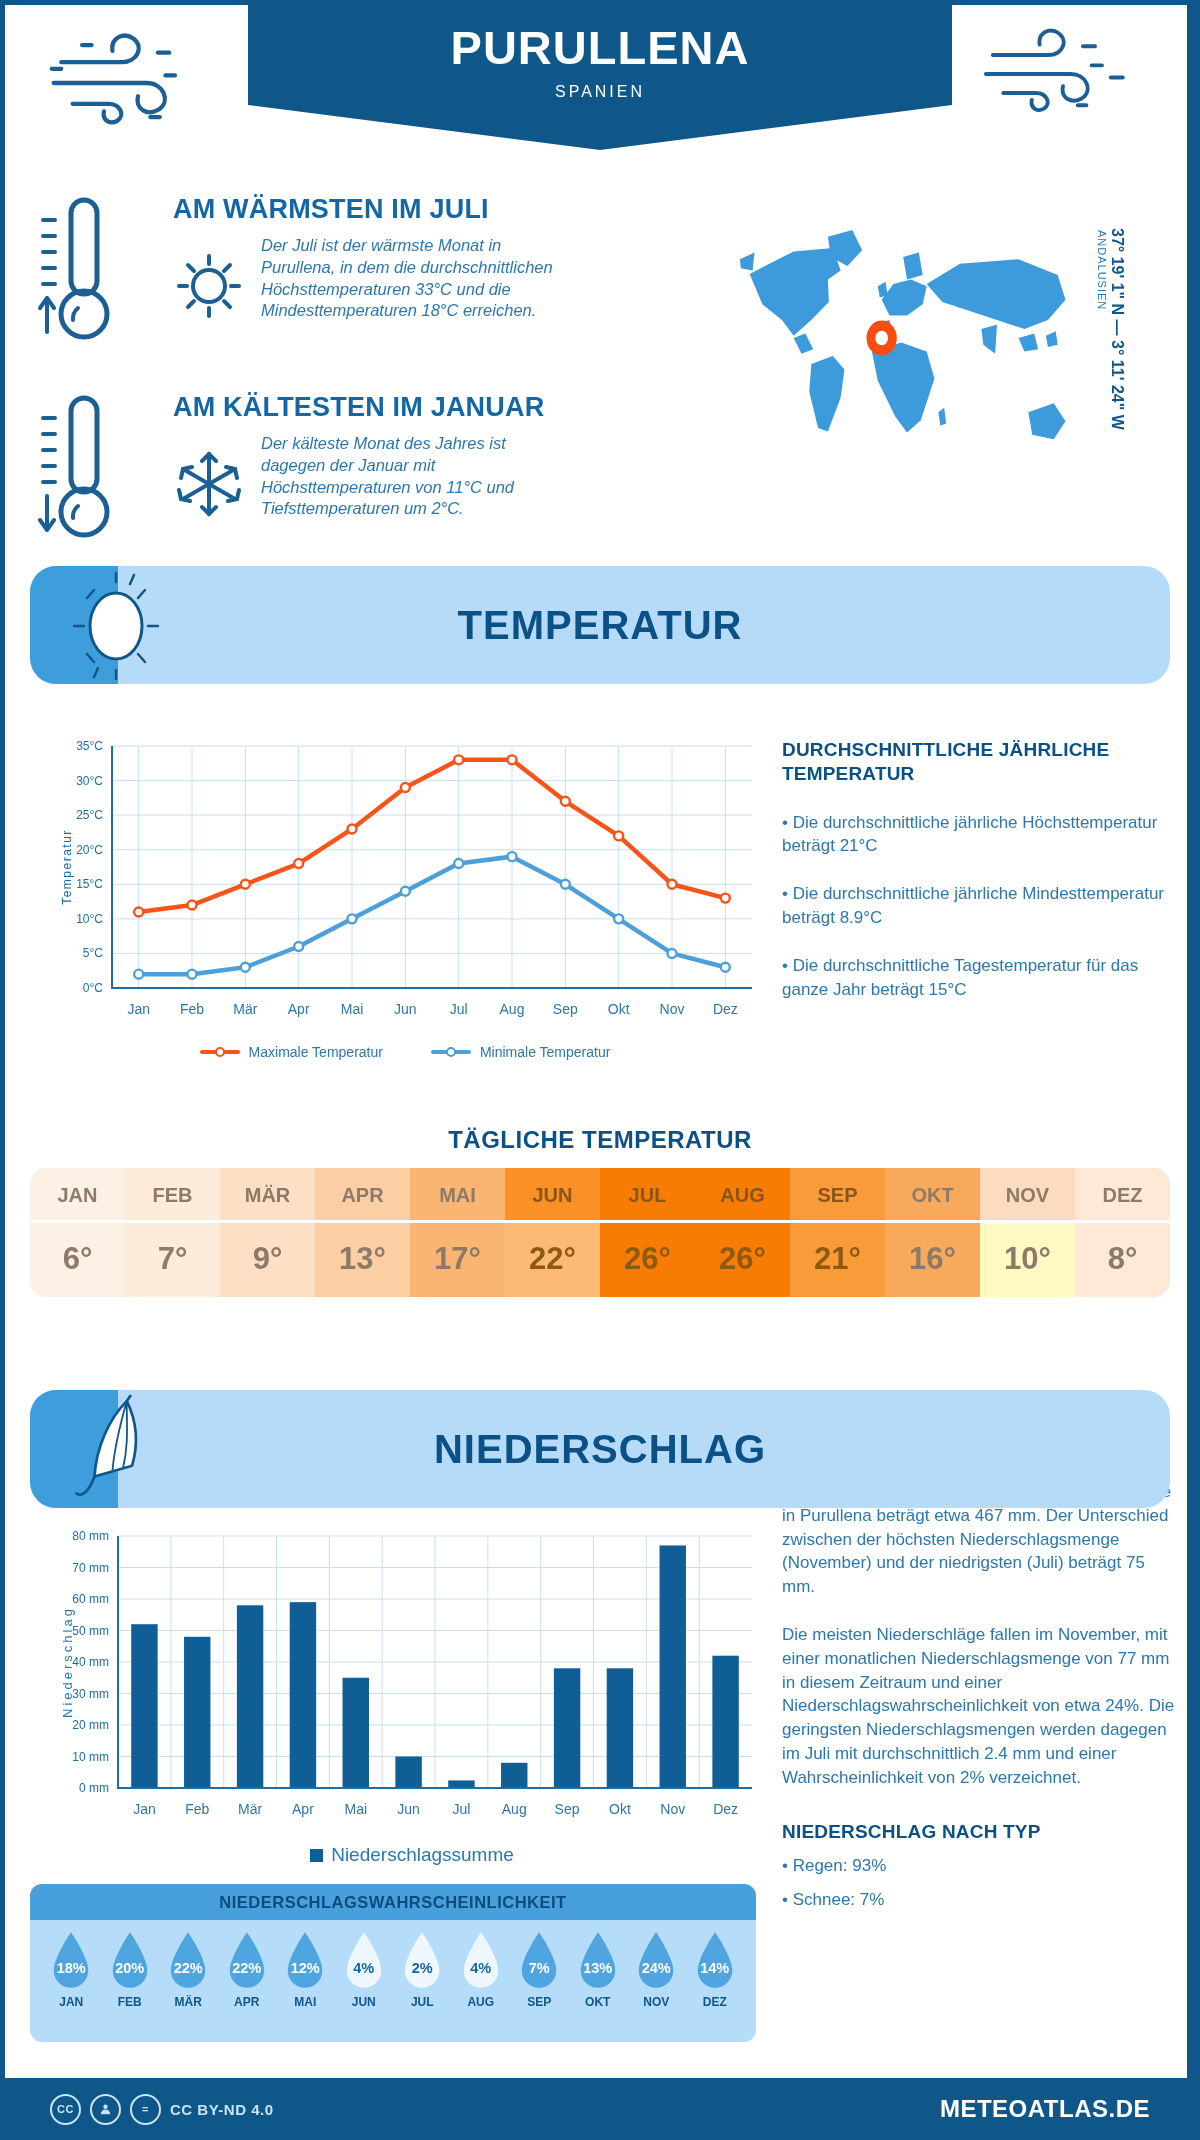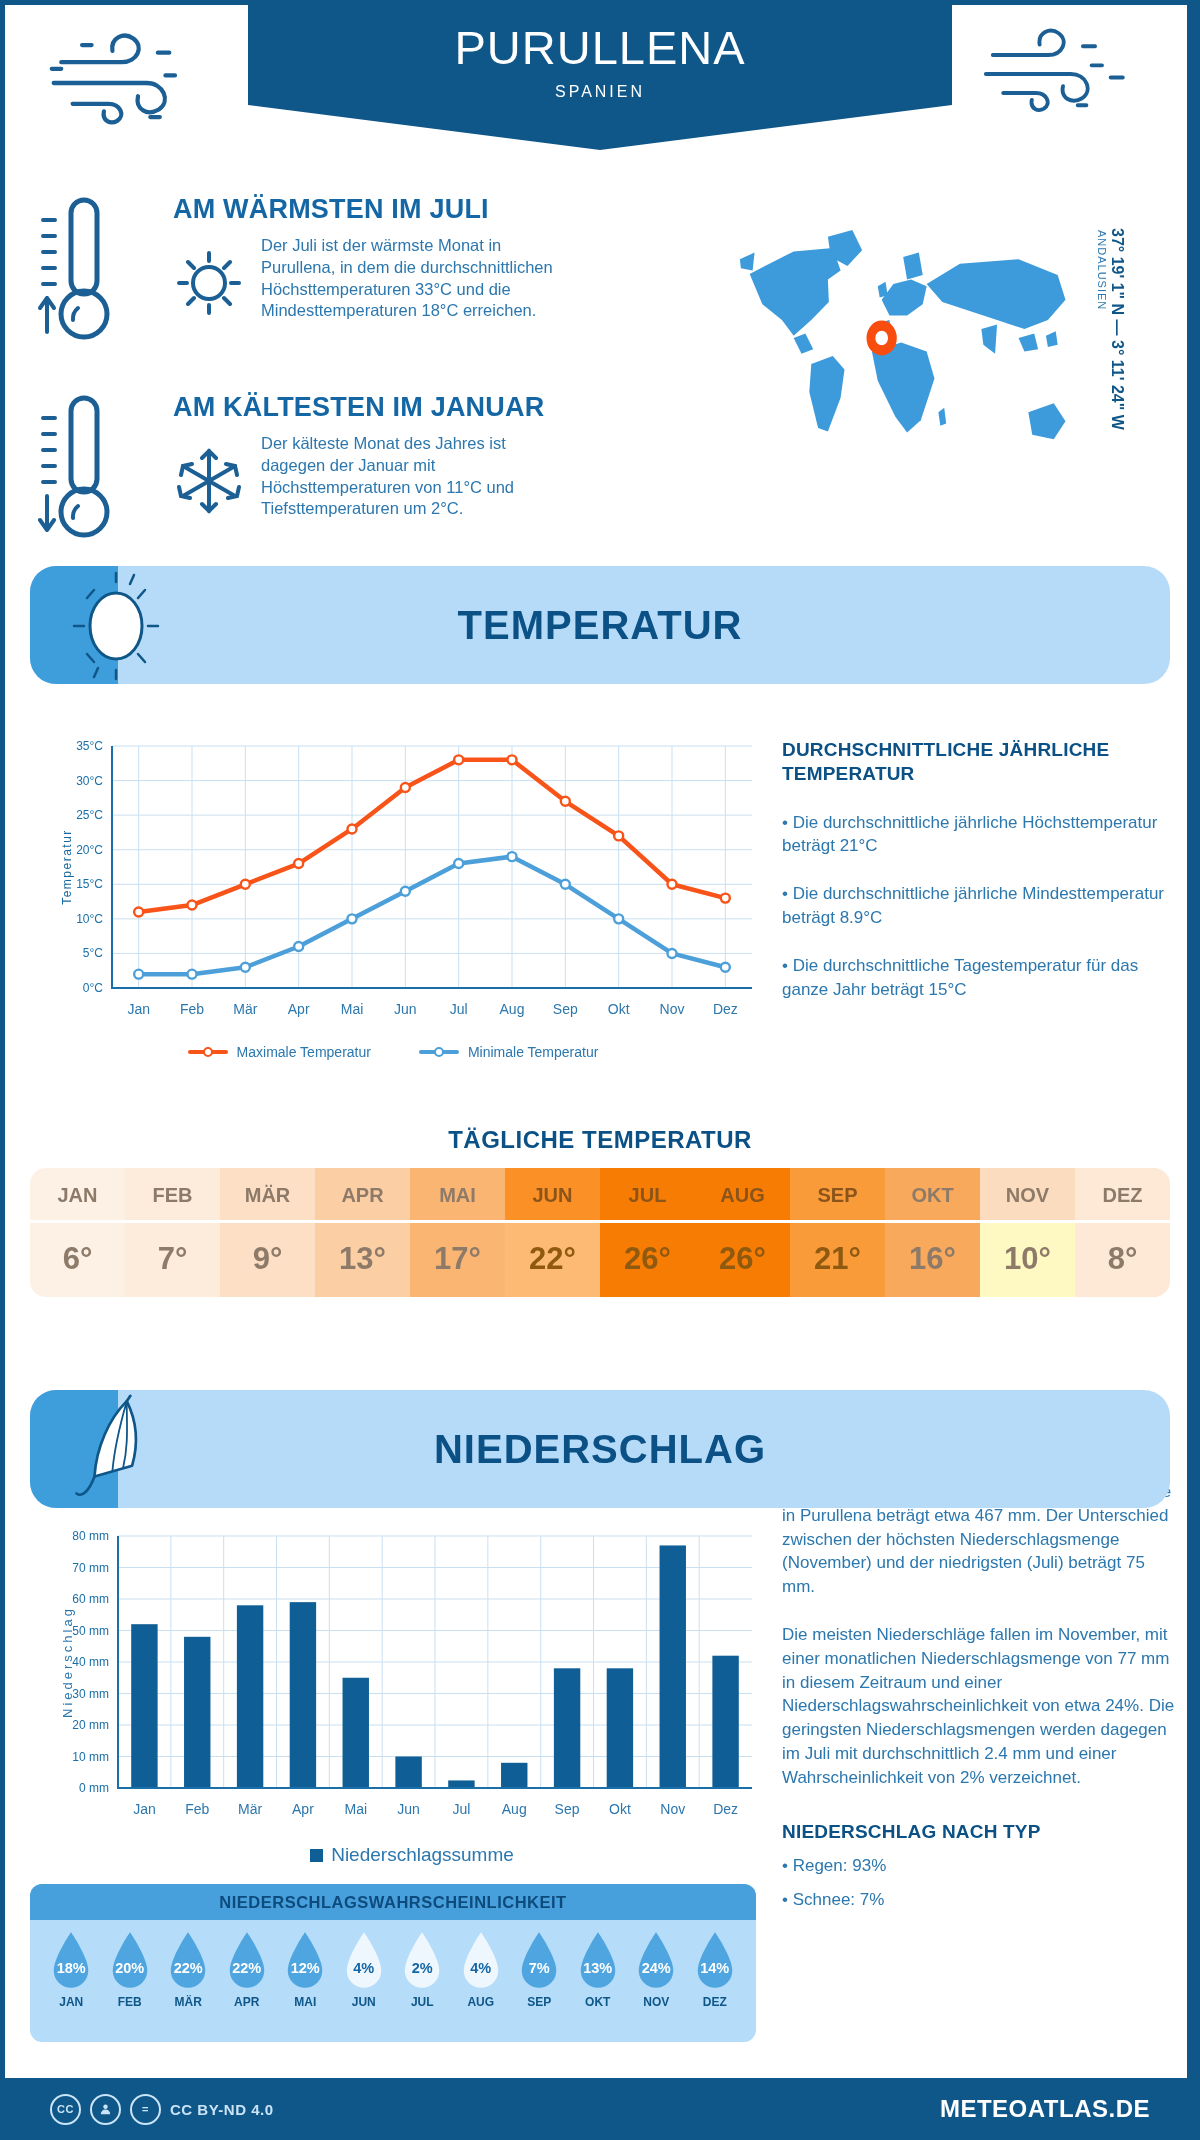--- a/index.html
+++ b/index.html
@@ -7,34 +7,34 @@
         font-family:"Liberation Sans",sans-serif;}
   
   .edge{position:absolute;background:#0F5689;z-index:40;}
   .edge-top{top:0;left:0;right:0;height:5px;}
   .edge-left{top:0;left:0;bottom:0;width:5px;}
   .edge-right{top:0;right:0;bottom:0;width:13px;}
 
   
   .banner{position:absolute;left:248px;top:0;width:704px;height:150px;background:#0F5689;
           clip-path:polygon(0 0,100% 0,100% 70%,50% 100%,0 70%);text-align:center;color:#fff;z-index:5;}
-  .banner-title{margin-top:20px;font-size:47px;font-weight:normal;letter-spacing:1px;}
+  .banner-title{margin-top:20px;font-size:47px;font-weight:bold;letter-spacing:1px;}
   .banner-subtitle{margin-top:8px;font-size:16px;letter-spacing:3px;}
   .wind{position:absolute;}
   .wind-left{left:48px;top:26px;width:180px;height:114px;}
   .wind-right{left:980px;top:22px;width:166px;height:104px;}
 
   
   .highlights{position:absolute;left:35px;top:168px;width:575px;}
   .highlight{display:flex;margin-top:24px;gap:48px;}
   .highlight.cold{margin-top:48px;}
   .thermo{width:80px;height:150px;flex:0 0 80px;}
   .hl-body{margin-left:10px;}
   .hl-body h2{margin:2px 0 10px 0;font-size:27px;color:#1467A4;letter-spacing:.2px;}
-  .hl-row{display:flex;align-items:center;}
+  .hl-row{display:flex;align-items:flex-end;font-style:italic;}
   .hl-ico{width:72px;height:72px;flex:0 0 72px;margin:8px 16px 0 0;}
   .hl-row p{margin:0;width:300px;font-size:16.5px;line-height:1.32;color:#2B77AE;}
 
   
   .worldmap{position:absolute;left:735px;top:212px;width:352px;height:315px;}
   .geo{position:absolute;left:1096px;top:228px;height:330px;writing-mode:vertical-rl;z-index:6;}
   .geo .coords{display:block;font-size:16px;font-weight:bold;color:#0F5689;}
   .geo .region{display:block;font-size:11px;letter-spacing:1px;color:#2B77AE;margin-top:2px;}
 
   
@@ -43,21 +43,21 @@
   .banner-tab{position:absolute;left:0;top:0;bottom:0;width:88px;background:#3E9EDB;
               border-radius:26px 0 0 26px;}
   .section-title{position:absolute;left:0;right:0;top:0;bottom:0;display:flex;align-items:center;
                  justify-content:center;font-size:40px;font-weight:bold;color:#0B5186;letter-spacing:1px;}
   .banner-ico{position:absolute;left:36px;top:4px;z-index:4;}
   #temp-banner{top:566px;}
   #precip-banner{top:1390px;}
 
   
   #temp-chart{position:absolute;left:58px;top:732px;width:706px;height:300px;}
-  #temp-legend{position:absolute;left:40px;top:1044px;width:706px;display:flex;justify-content:center;gap:48px;}
+  #temp-legend{position:absolute;left:52px;top:1044px;width:706px;display:flex;justify-content:center;gap:48px;}
   .leg-item{display:flex;align-items:center;font-size:14px;color:#2B77AE;}
   .leg-item svg{margin-right:9px;}
   #precip-chart{position:absolute;left:58px;top:1522px;width:706px;height:312px;}
   #precip-legend{position:absolute;left:59px;top:1844px;width:706px;display:flex;justify-content:center;
                  align-items:center;font-size:19px;color:#2B77AE;}
   #precip-legend .sq{width:13px;height:13px;background:#0F5E96;margin-right:8px;}
 
   
   .col-right{position:absolute;left:782px;width:400px;color:#2B77AE;}
   #temp-col{top:738px;}

